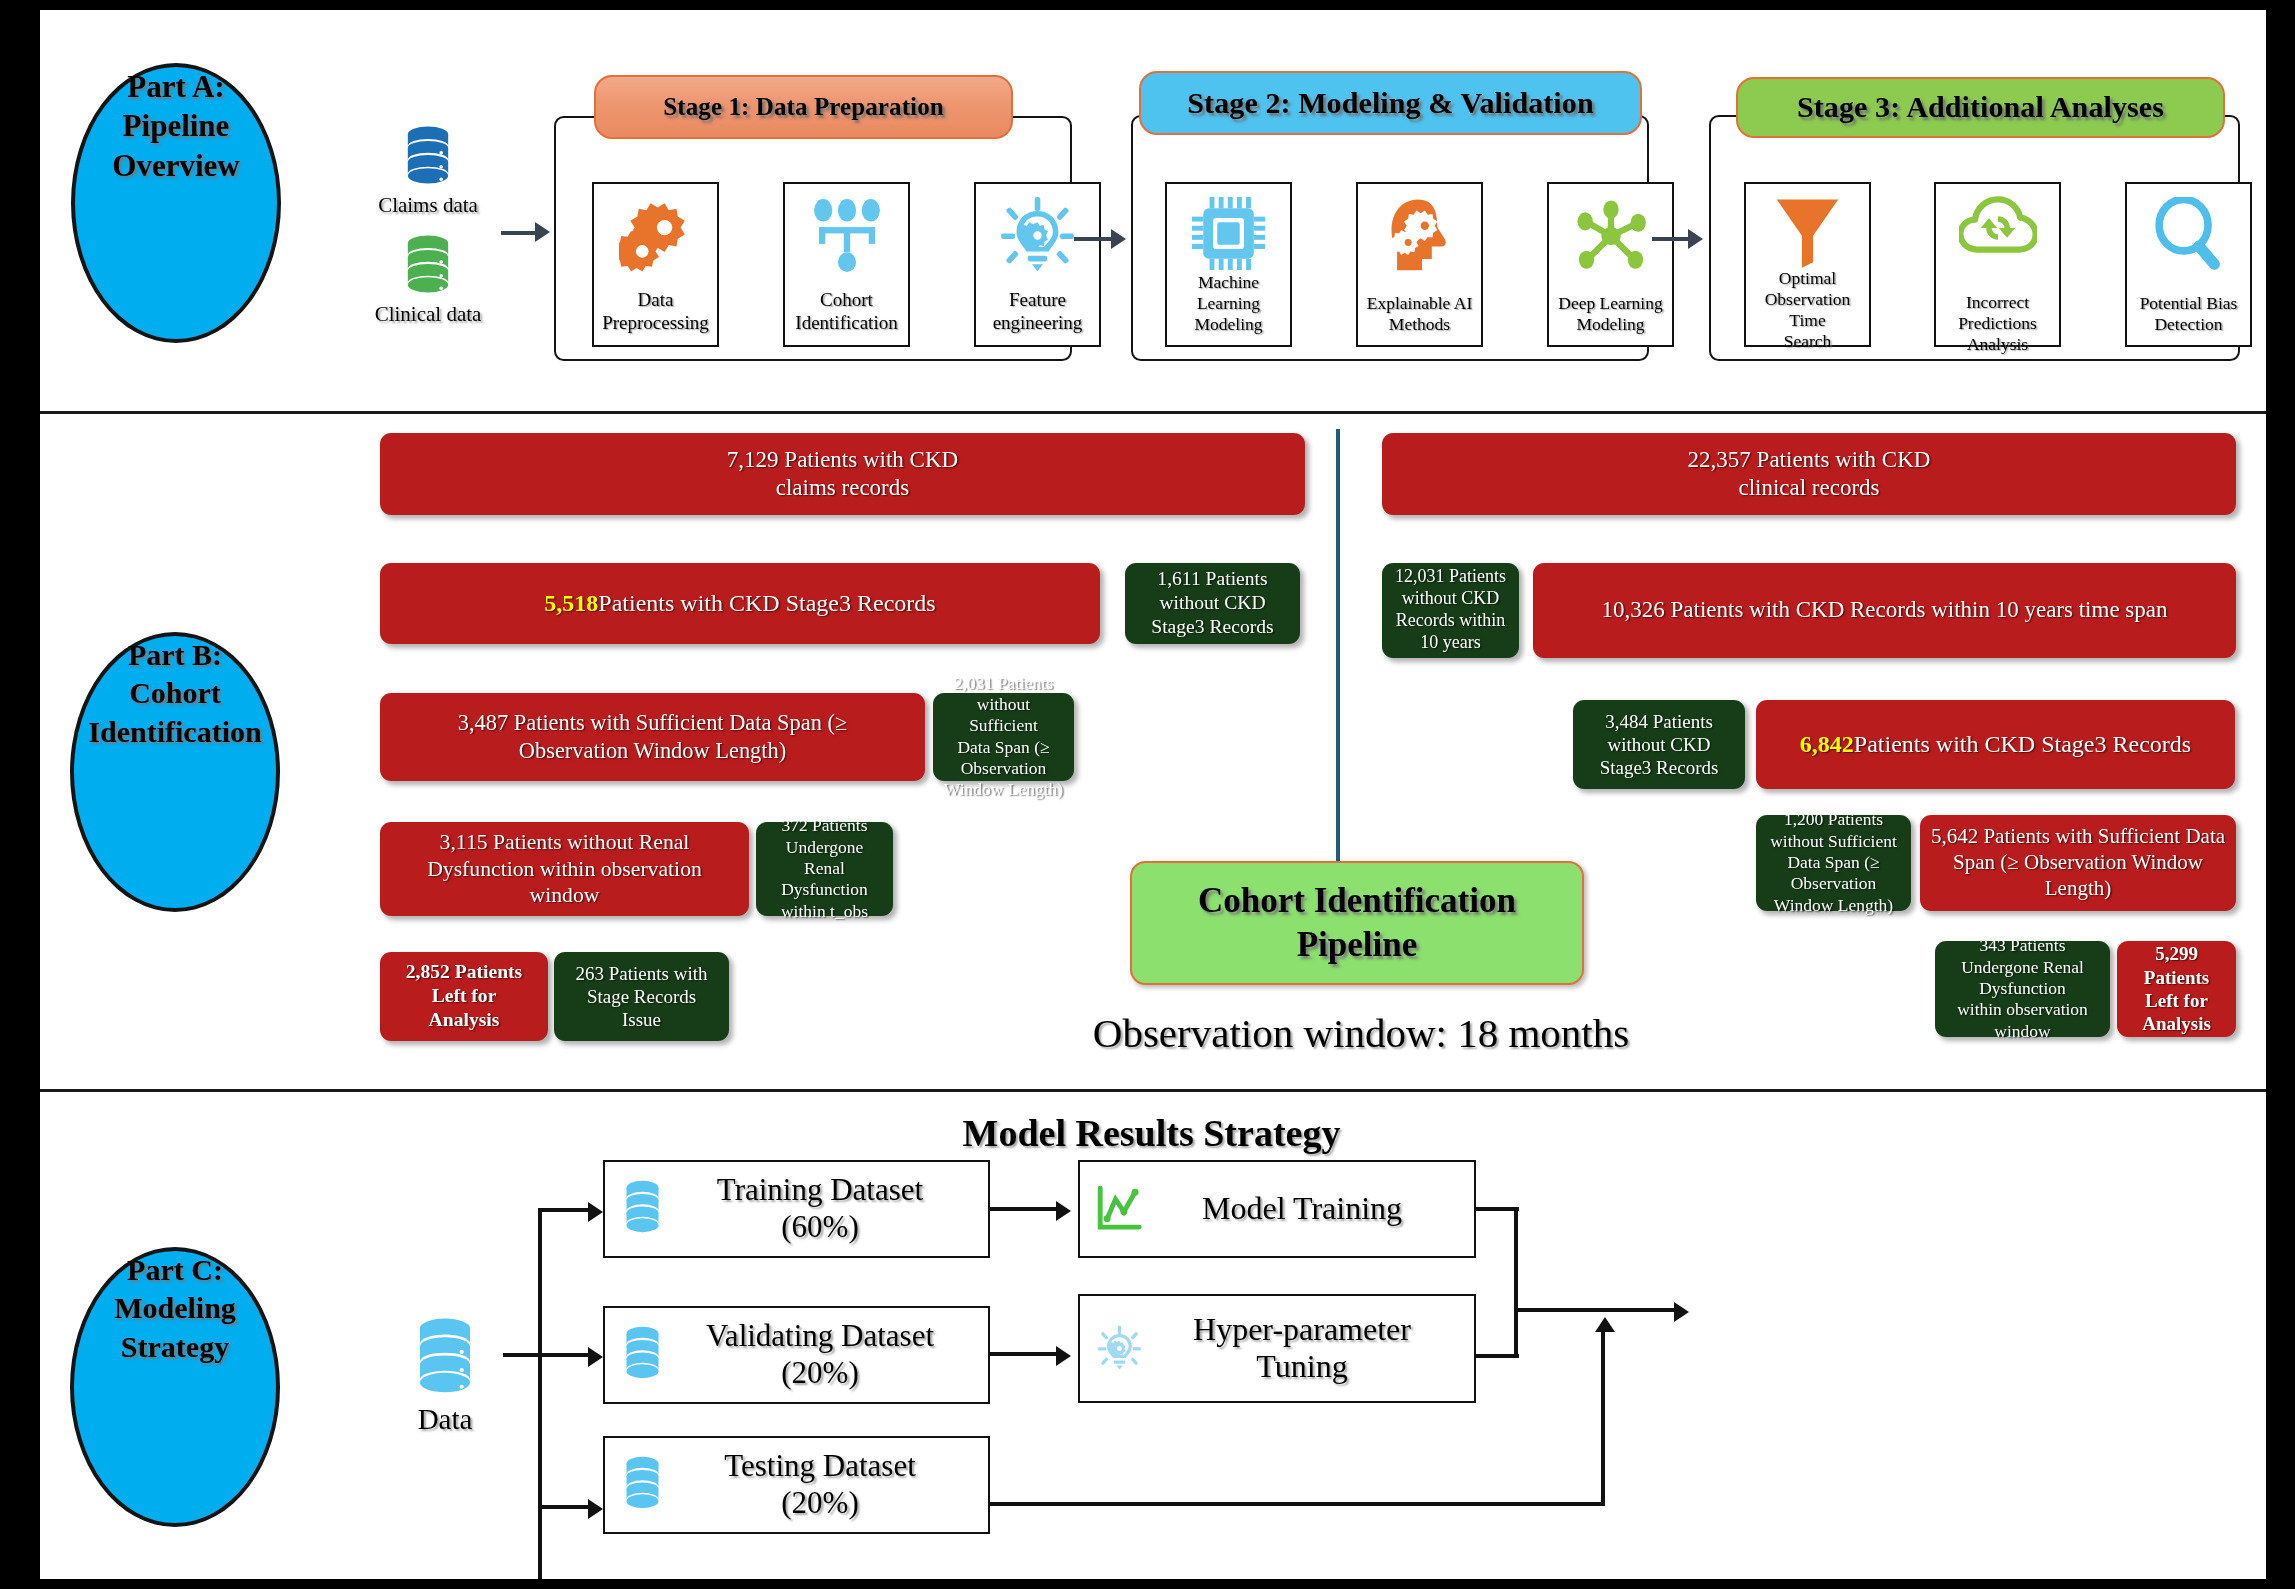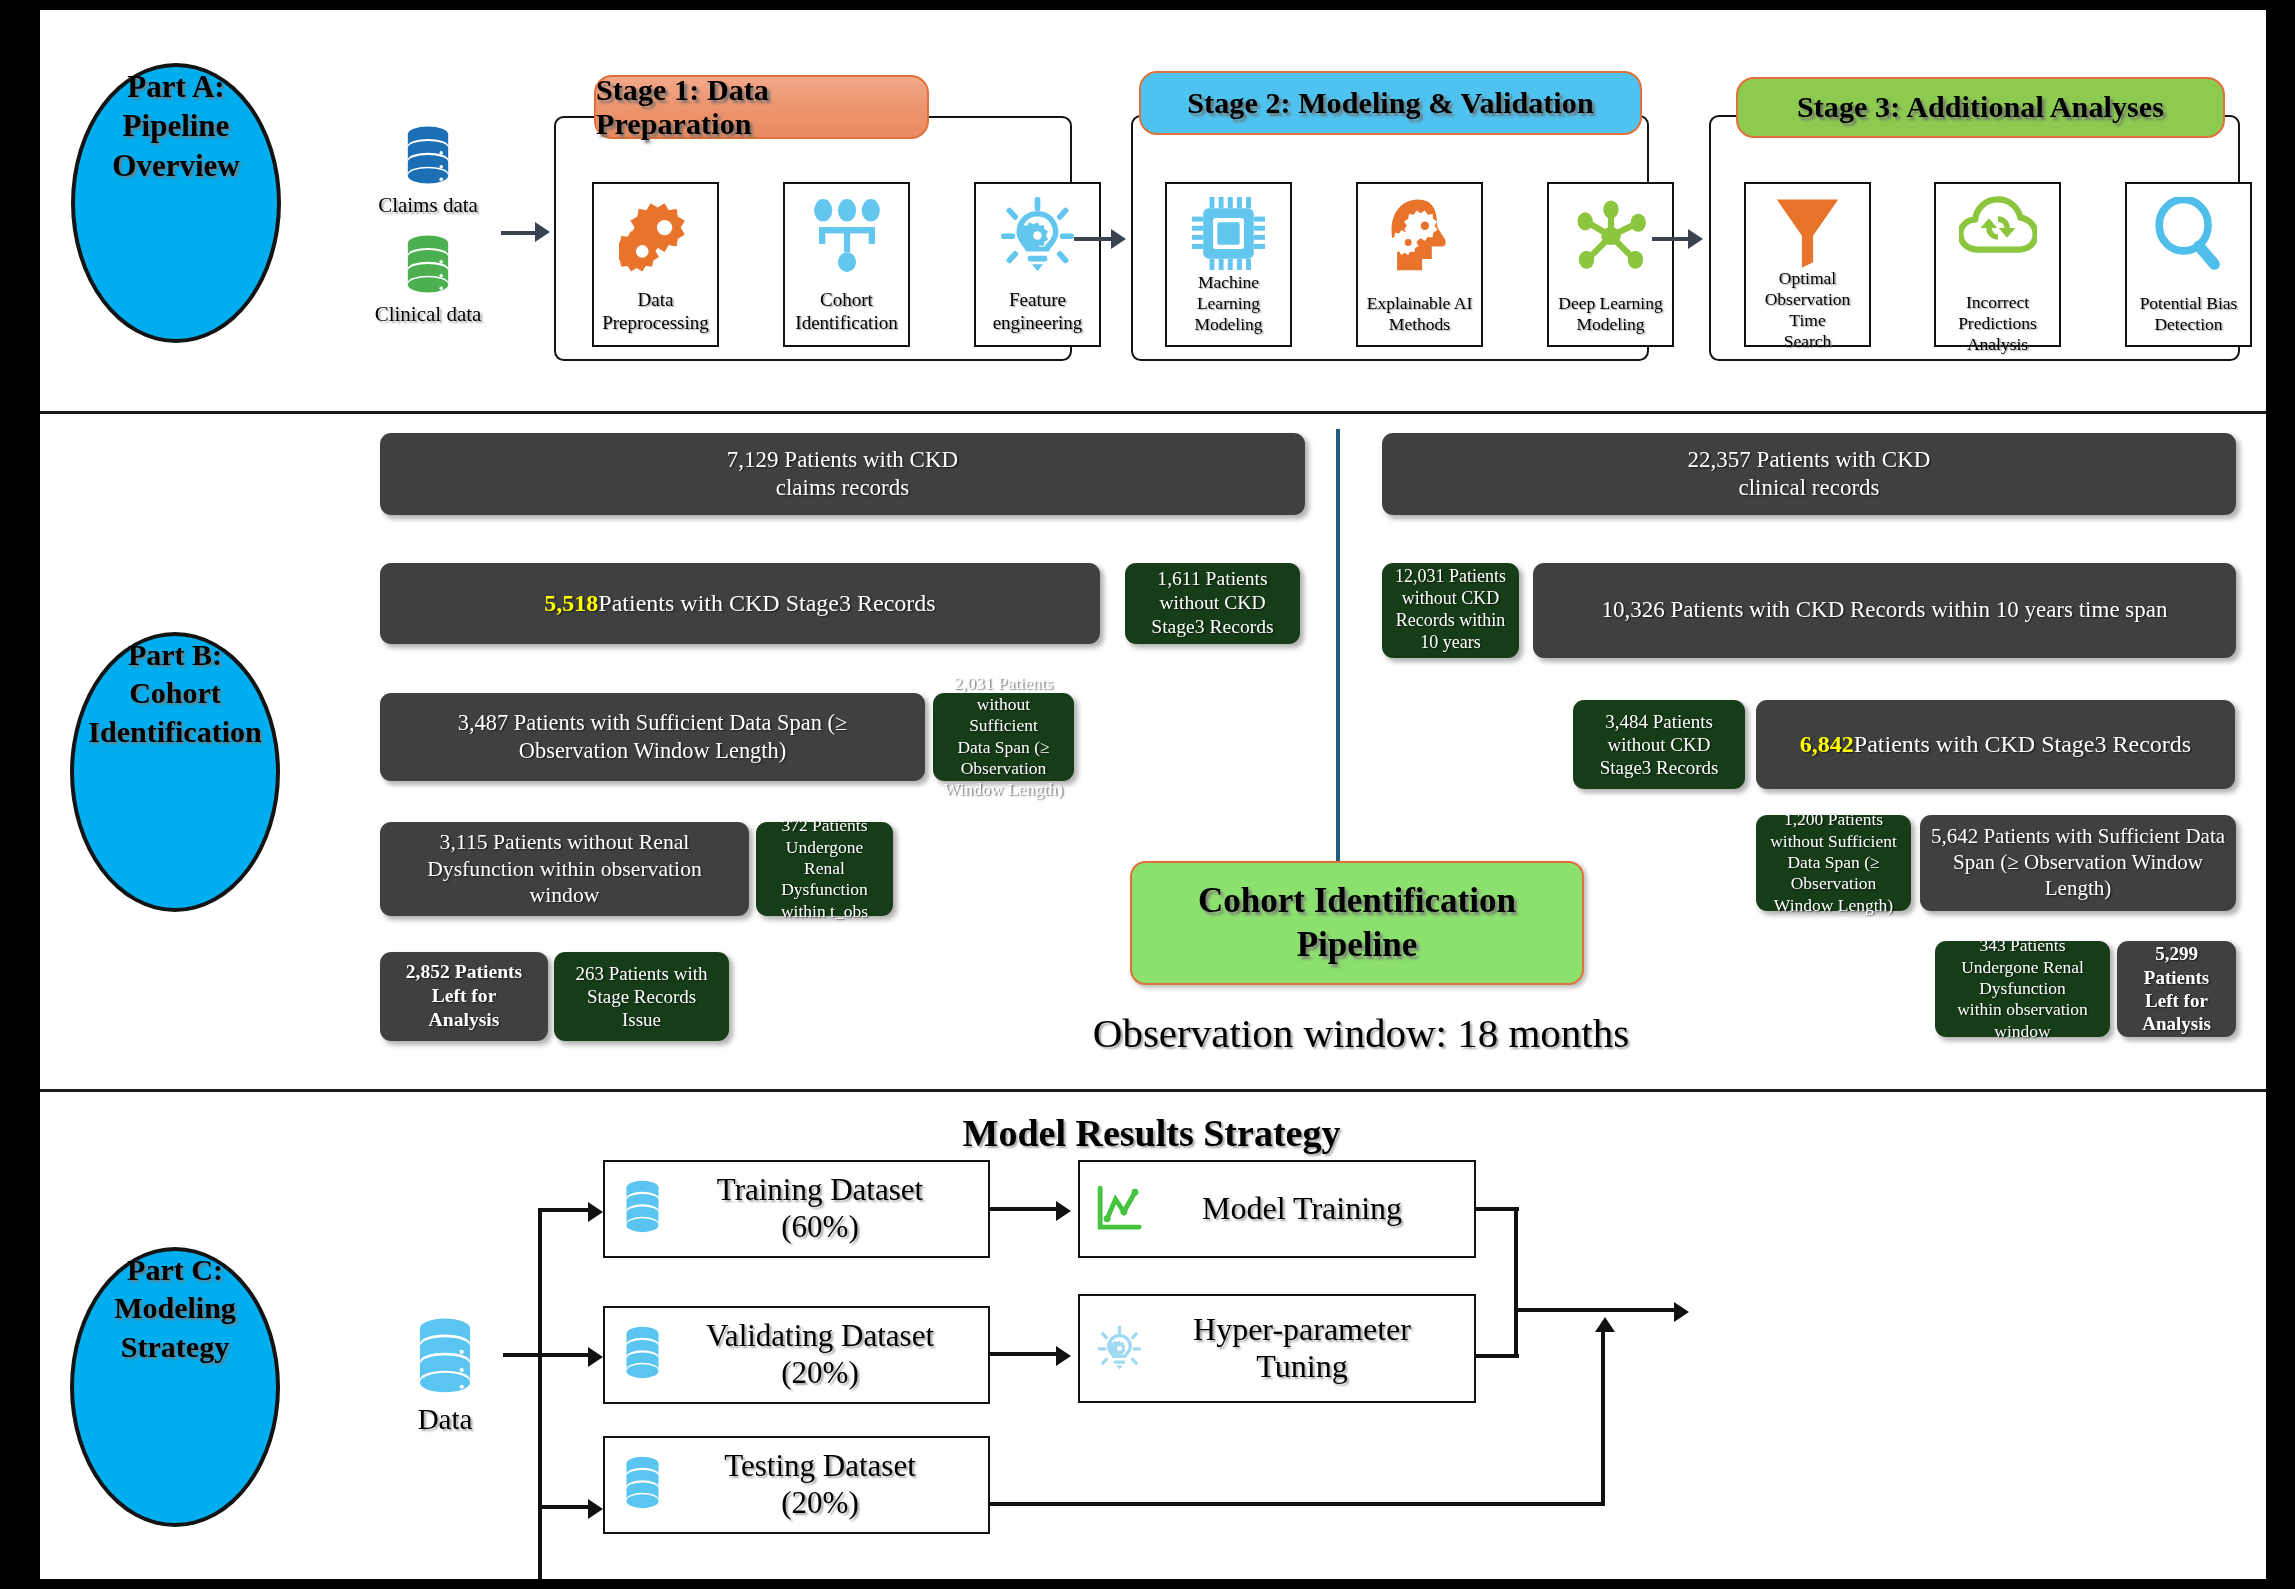--- a/index.html
+++ b/index.html
@@ -90,21 +90,21 @@
     border-radius: 11.2px;
     display:flex; align-items:center; justify-content:center;
     text-align:center;
     color:#ffffff;
     line-height:1.22;
     padding: 4.2px 8.4px;
     box-shadow: 3.5px 3.5px 4.9px rgba(0,0,0,.30);
     text-shadow: 1.4px 1.4px 1.4px rgba(0,0,0,.55);
     font-family:"Liberation Serif", serif;
   }
-  .fbox.blue  { background:#404040; }
+  .fbox.blue  { background:#b91c1c; }
   .fbox.green { background:#173D18; }
   .fbox .hl { color:#FFFF00; font-weight:bold; }
   .fbox.bold { font-weight:bold; }
 
   .vline { position:absolute; background:#1F5C7E; width:4.2px; }
 
   .green-pill {
     border-radius: 15.4px;
     background:#8CE06E;
     border: 2.8px solid #E2703A;
@@ -210,21 +210,21 @@
           <circle cx="56" cy="78" r="2.6" fill="#fff"></circle>
         </svg>
       </div>
       <div class="plain-text" style="font-size:21px; margin-top:4.2px;">Clinical data</div>
     </div>
 
     <div class="hline dk abs" style="left:461px; top:221px; width:36px;"></div>
     <div class="arrowR dk abs" style="left:495px; top:212px;"></div>
 
     <div class="stage-frame abs" style="left:514px; top:106px; width:518px; height:245px;"></div>
-    <div class="stage-pill s1 abs" style="left:554px; top:65px; width:335px; height:64px; font-size:30px;">
+    <div class="stage-pill s1 abs" style="left:554px; top:65px; width:419px; height:64px; font-size:25px;">
       <span>Stage 1: Data Preparation</span>
     </div>
 
     <div class="icon-card abs" style="left:552px; top:172px; width:127px; height:165px;">
       <div class="icon-holder" style="height:82px;">
         <svg width="73" height="74" viewBox="0 0 104 106" aria-hidden="true">
           <g fill="#E8742C">
             <path d="M65 6 l6 10 11 -2 2 11 10 6 -6 10 6 10 -10 6 -2 11 -11 -2 -6 10 -10 -6 -10 6 -6 -10 -11 2 -2 -11 -10 -6 6 -10 -6 -10 10 -6 2 -11 11 2 6 -10 10 6z"></path>
             <circle cx="65" cy="41" r="11" fill="#fff"></circle>
             <path d="M33 46 l5 8 9 -1 2 9 8 5 -5 8 5 8 -8 5 -2 9 -9 -1 -5 8 -8 -5 -8 5 -5 -8 -9 1 -2 -9 -8 -5 5 -8 -5 -8 8 -5 2 -9 9 1 5 -8 8 5z"></path>

